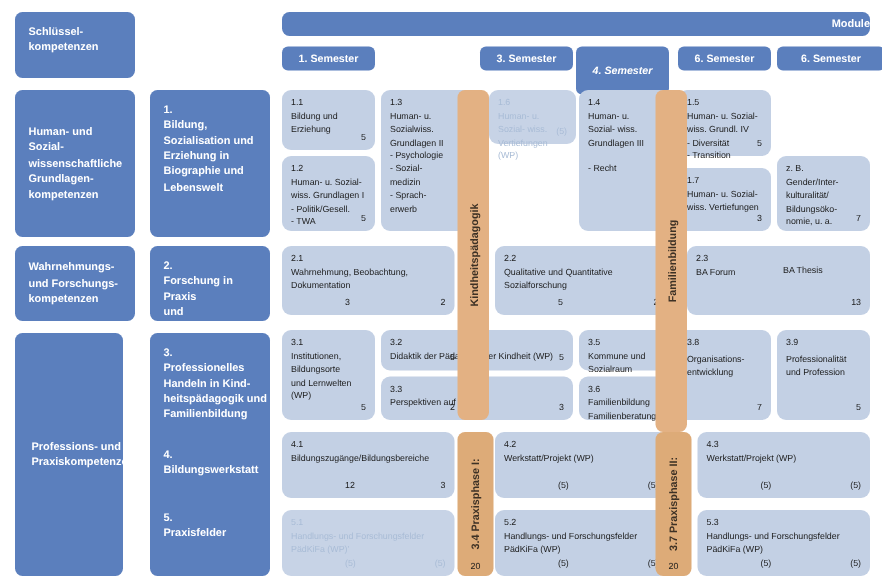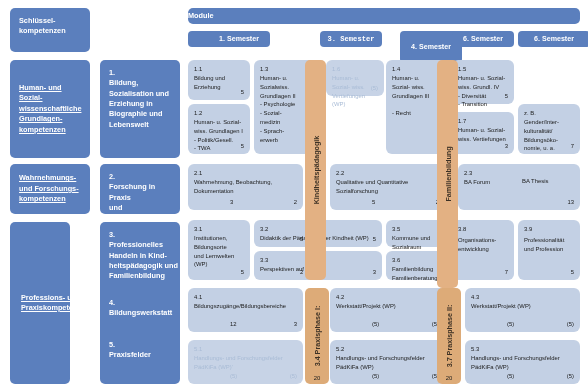--- a/index.html
+++ b/index.html
@@ -9,22 +9,22 @@
     -webkit-font-smoothing:antialiased;
   }
   #stage{position:absolute;left:0;top:0;width:588px;height:392px;}
 
   
   .hdr{
     position:absolute;background:#5b7fbd;border-radius:5px;color:#ffffff;
     font-size:7.3px;font-weight:bold;line-height:1.42;box-sizing:border-box;
   }
   .hdr.pad{padding:8px 9px;}
-  .hdr.ctr{display:flex;align-items:center;justify-content:flex-start;text-align:center;}
-  .hdr.vctr{display:flex;align-items:center;text-decoration:underline;}
+  .hdr.ctr{display:flex;align-items:center;justify-content:flex-end;text-align:center;padding-left:12px;}
+  .hdr.vctr{display:flex;align-items:center;}
 
   .mod{
     position:absolute;background:#c3d0e4;border-radius:6px;box-sizing:border-box;
     color:#1c1c1c;font-size:5.9px;line-height:1.5;padding:5px 6px;
   }
   .mod .t{white-space:pre-line;}
   .mod .num{position:absolute;bottom:3px;font-size:5.9px;}
   .mod .num.r{right:6px;}
   .mod.faded{color:#a9bcd6;background:#c7d3e6;}
   .mod.faded .num{color:#a9bcd6;}
@@ -61,48 +61,48 @@
   <div class="hdr pad" style="left:10px;top:8px;width:80px;height:44px;">
     <span style="white-space:pre-line;">Schlüssel-
 kompetenzen</span>
   </div>
 
 
   <div class="hdr ctr" style="left:188px;top:8px;width:392px;height:16px;">
     <span>Module</span>
   </div>
 
-  <div class="sem" style="left:188px;top:31px;width:62px;height:16px;padding-left:20px;">
+  <div class="sem" style="left:188px;top:31px;width:62px;height:16px;">
     <span>1. Semester</span>
     </div>
-  <div class="sem" style="left:320px;top:31px;width:62px;height:16px;font-family:Liberation Mono, monospace;">
+  <div class="sem" style="left:320px;top:31px;width:62px;height:16px;">
     <span>3. Semester</span>
     </div>
-  <div class="sem" style="left:400px;top:31px;width:62px;height:32px;">
+  <div class="sem" style="left:384px;top:31px;width:62px;height:32px;font-style:italic;">
     <span>4. Semester</span>
     </div>
   <div class="sem" style="left:452px;top:31px;width:62px;height:16px;">
     <span>6. Semester</span>
     </div>
   <div class="sem" style="left:518px;top:31px;width:72px;height:16px;">
     <span>6. Semester</span>
     </div>
 
   <div class="hdr pad vctr" style="left:10px;top:60px;width:80px;height:98px;">
     <span style="white-space:pre-line;">Human- und Sozial-
 wissenschaftliche
 Grundlagen-
 kompetenzen</span>
   </div>
   <div class="hdr pad vctr" style="left:10px;top:164px;width:80px;height:50px;">
     <span style="white-space:pre-line;">Wahrnehmungs-
 und Forschungs-
 kompetenzen</span>
   </div>
-  <div class="hdr pad vctr" style="left:10px;top:222px;width:60px;height:162px;padding-left:11px;">
+  <div class="hdr pad vctr" style="left:10px;top:222px;width:72px;height:162px;padding-left:11px;">
     <span style="white-space:pre-line;">Professions- und
 Praxiskompetenzen</span>
   </div>
 
   <div class="hdr pad" style="left:100px;top:60px;width:80px;height:98px;">
     <span style="white-space:pre-line;">1.
 Bildung,
 Sozialisation und
 Erziehung in
 Biographie und

